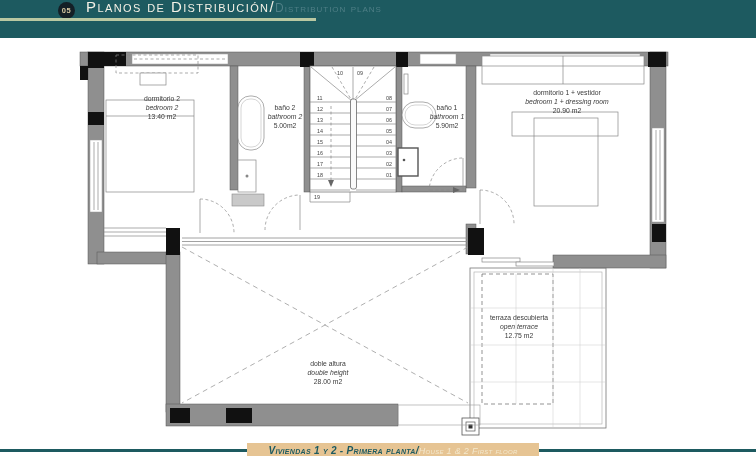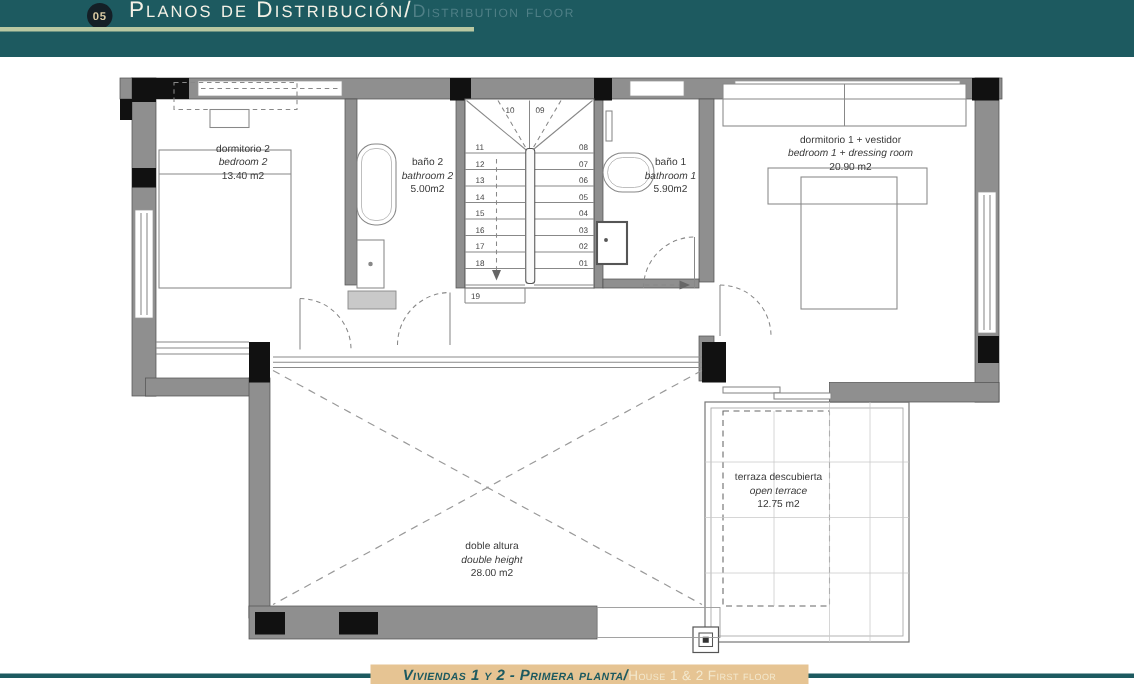--- a/index.html
+++ b/index.html
@@ -15,21 +15,21 @@
            letter-spacing:1.4px; color:#f4f1e6; white-space:nowrap; }
   .title .en { font-size:12px; color:#4f7f86; letter-spacing:1px; }
   .sage-line { position:absolute; left:0; top:18px; width:316px; height:3px; background:#b9c8a2; }
 
   
   .footer-line { position:absolute; left:0; top:449px; width:756px; height:3px; background:#1d5a60; }
   .footer-box { position:absolute; left:247px; top:443px; width:292px; height:13px; background:#e6c493;
                 overflow:hidden; text-align:center; white-space:nowrap; font-variant:small-caps;
                 font-size:10px; line-height:15px; letter-spacing:.3px; z-index:2; }
   .footer-box .es { color:#1d5a60; font-weight:bold;font-style:italic; }
-  .footer-box .en { color:#f3e8cd; font-size:9px; }
+  .footer-box .en { color:#f3e8cd; font-style:italic; font-size:9px; }
 
   
   svg.plan { position:absolute; left:0; top:0; width:756px; height:456px; }
   .lbl   { font-size:6.8px; fill:#3a3a3a; text-anchor:middle; font-family:"Liberation Sans",sans-serif; }
   .lbl-i { font-style:italic; }
   .num   { font-size:5.4px; fill:#444; font-family:"Liberation Sans",sans-serif; }
   .wall  { fill:#8f8f8f; stroke:#555; stroke-width:.5; }
   .blk   { fill:#111; }
   .thin  { stroke:#888; stroke-width:.7; fill:none; }
   .furn  { fill:#ffffff; stroke:#888; stroke-width:.7; }
@@ -39,21 +39,21 @@
   .win   { fill:#fff; stroke:#999; stroke-width:.5; }
 </style>
 </head>
 <body>
 
 <div class="page">
 
   <div class="header">
     <div class="badge">05</div>
     <div class="title">
-      <span>Planos de Distribución/</span><span class="en">Distribution floor</span>
+      <span>Planos de Distribución/</span><span class="en">Distribution plans</span>
     </div>
     <div class="sage-line"></div>
   </div>
 
   <svg class="plan" viewBox="0 0 756 456">
 
     <g>
       <rect class="wall" x="88" y="52" width="580" height="14"></rect>
       <rect class="wall" x="88" y="52" width="16" height="212"></rect>
       <rect class="wall" x="650" y="52" width="16" height="216"></rect>

